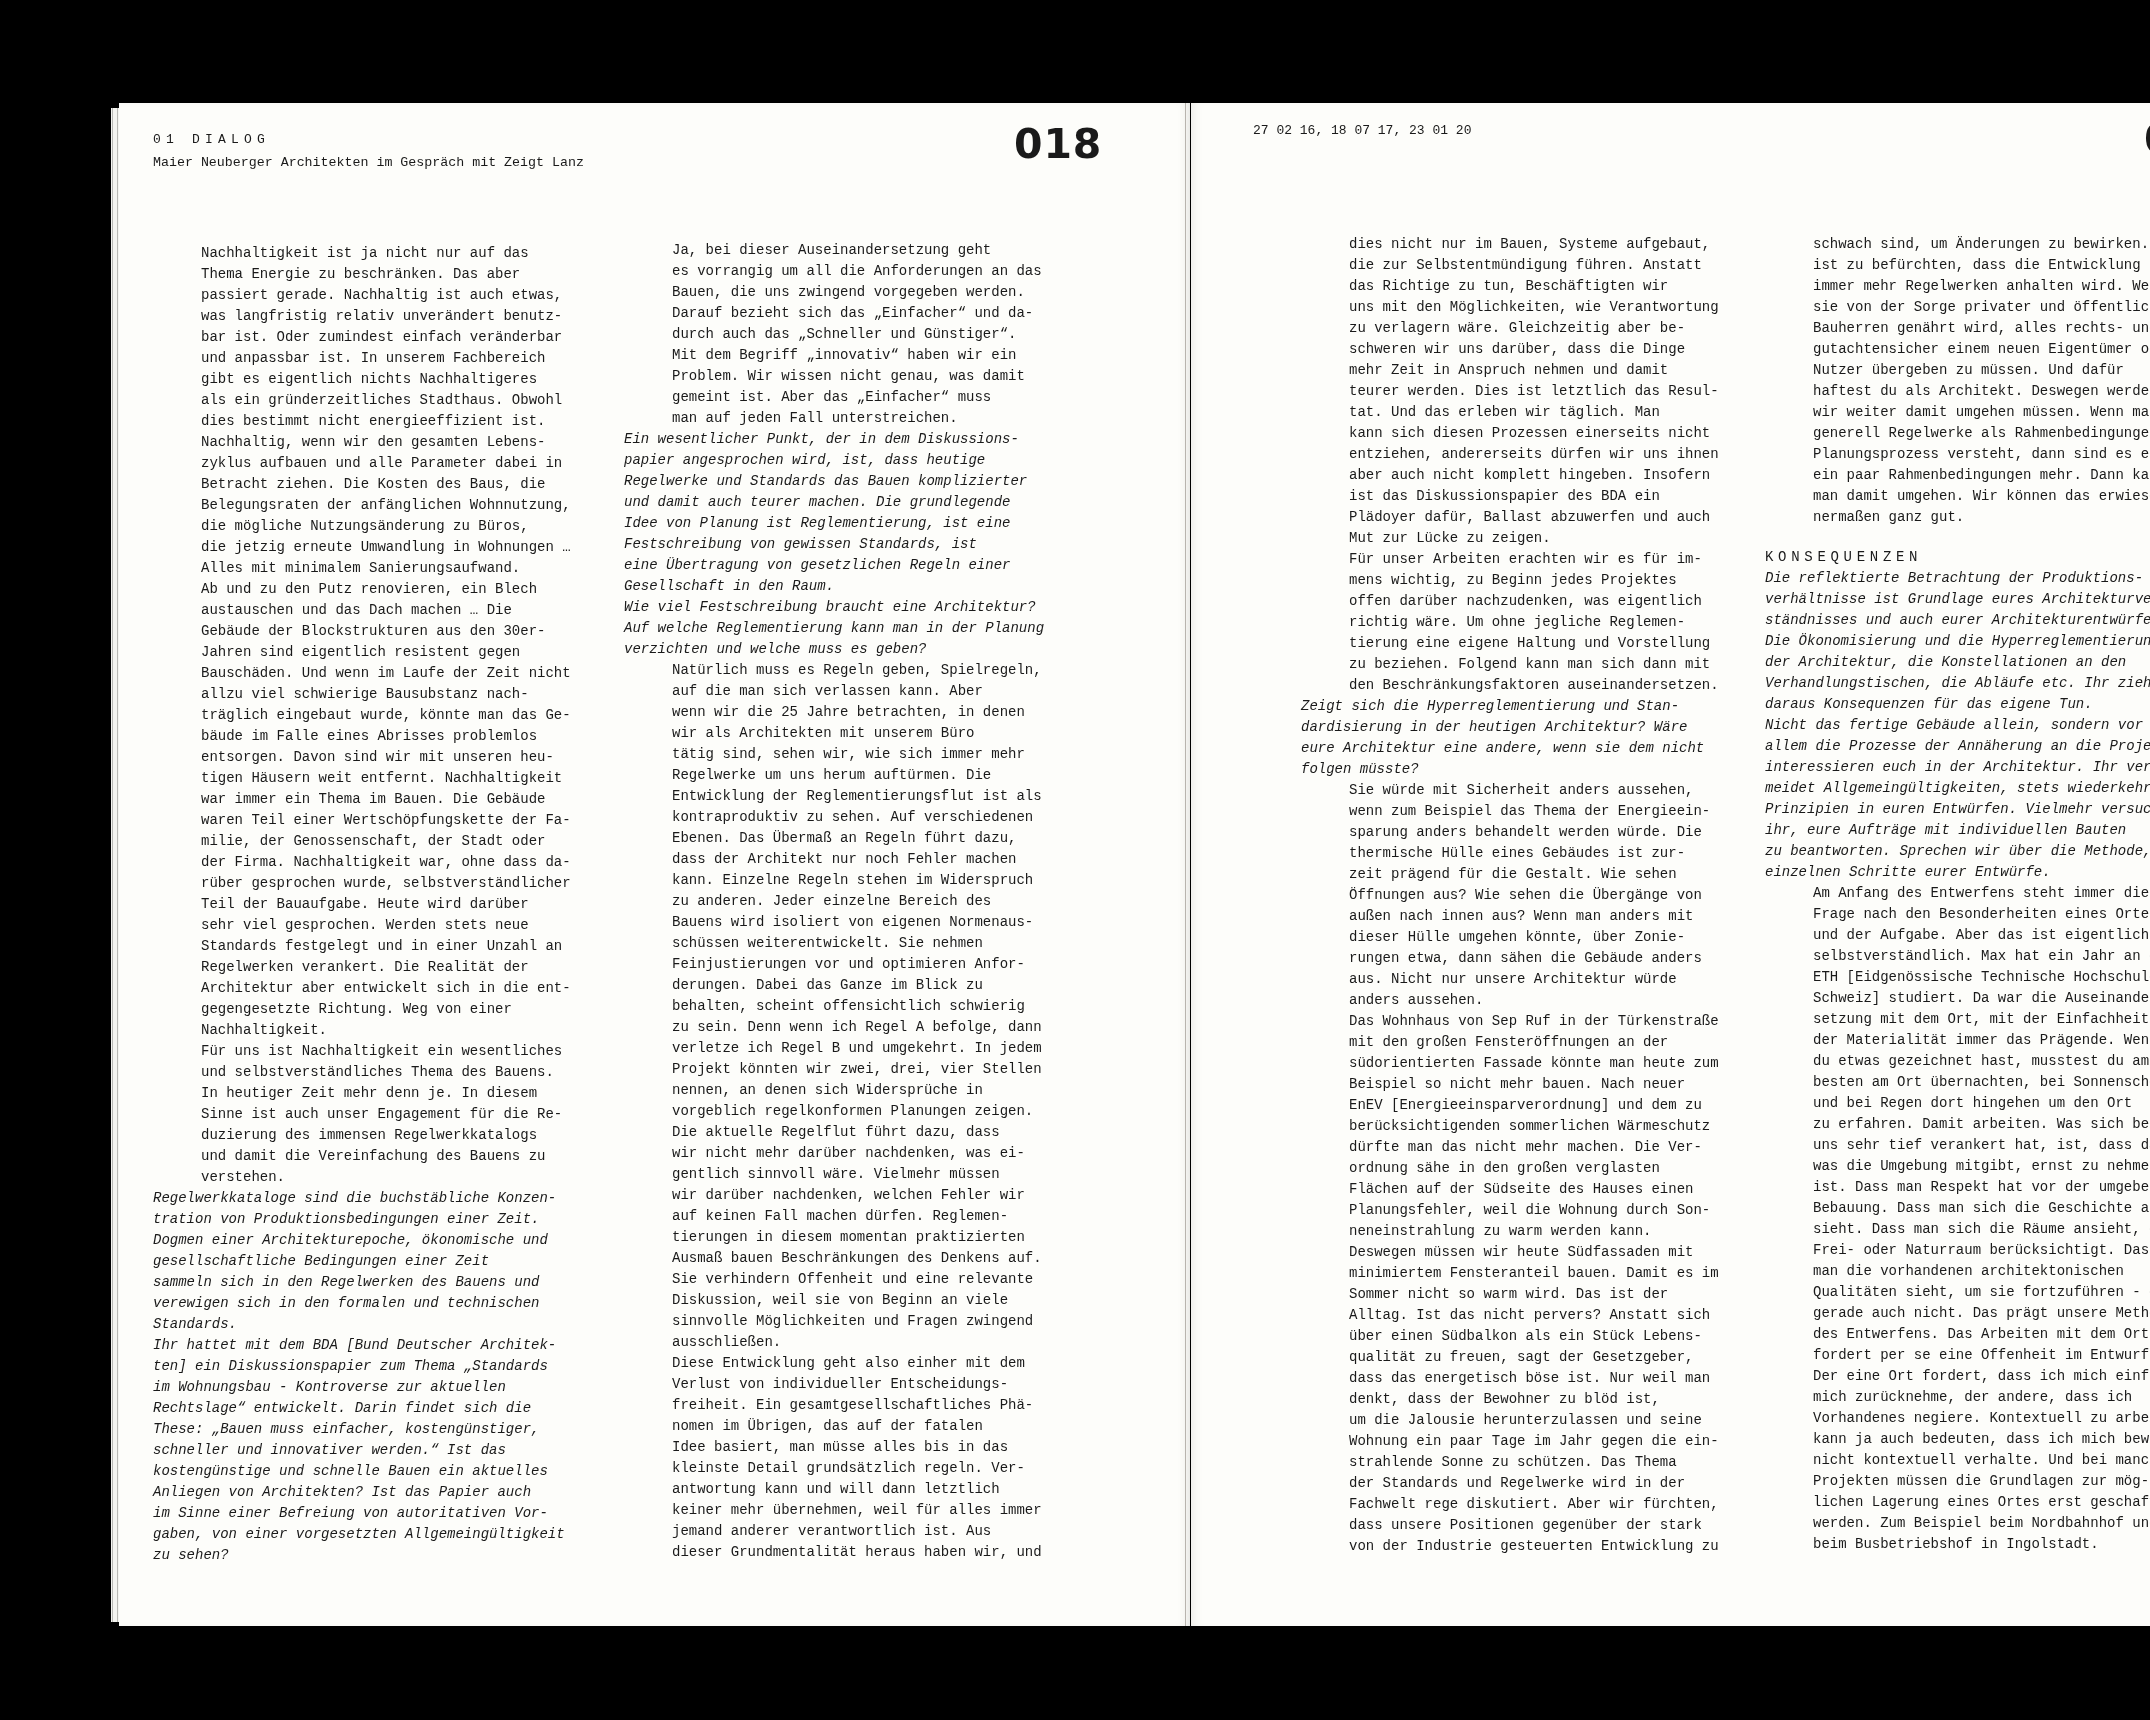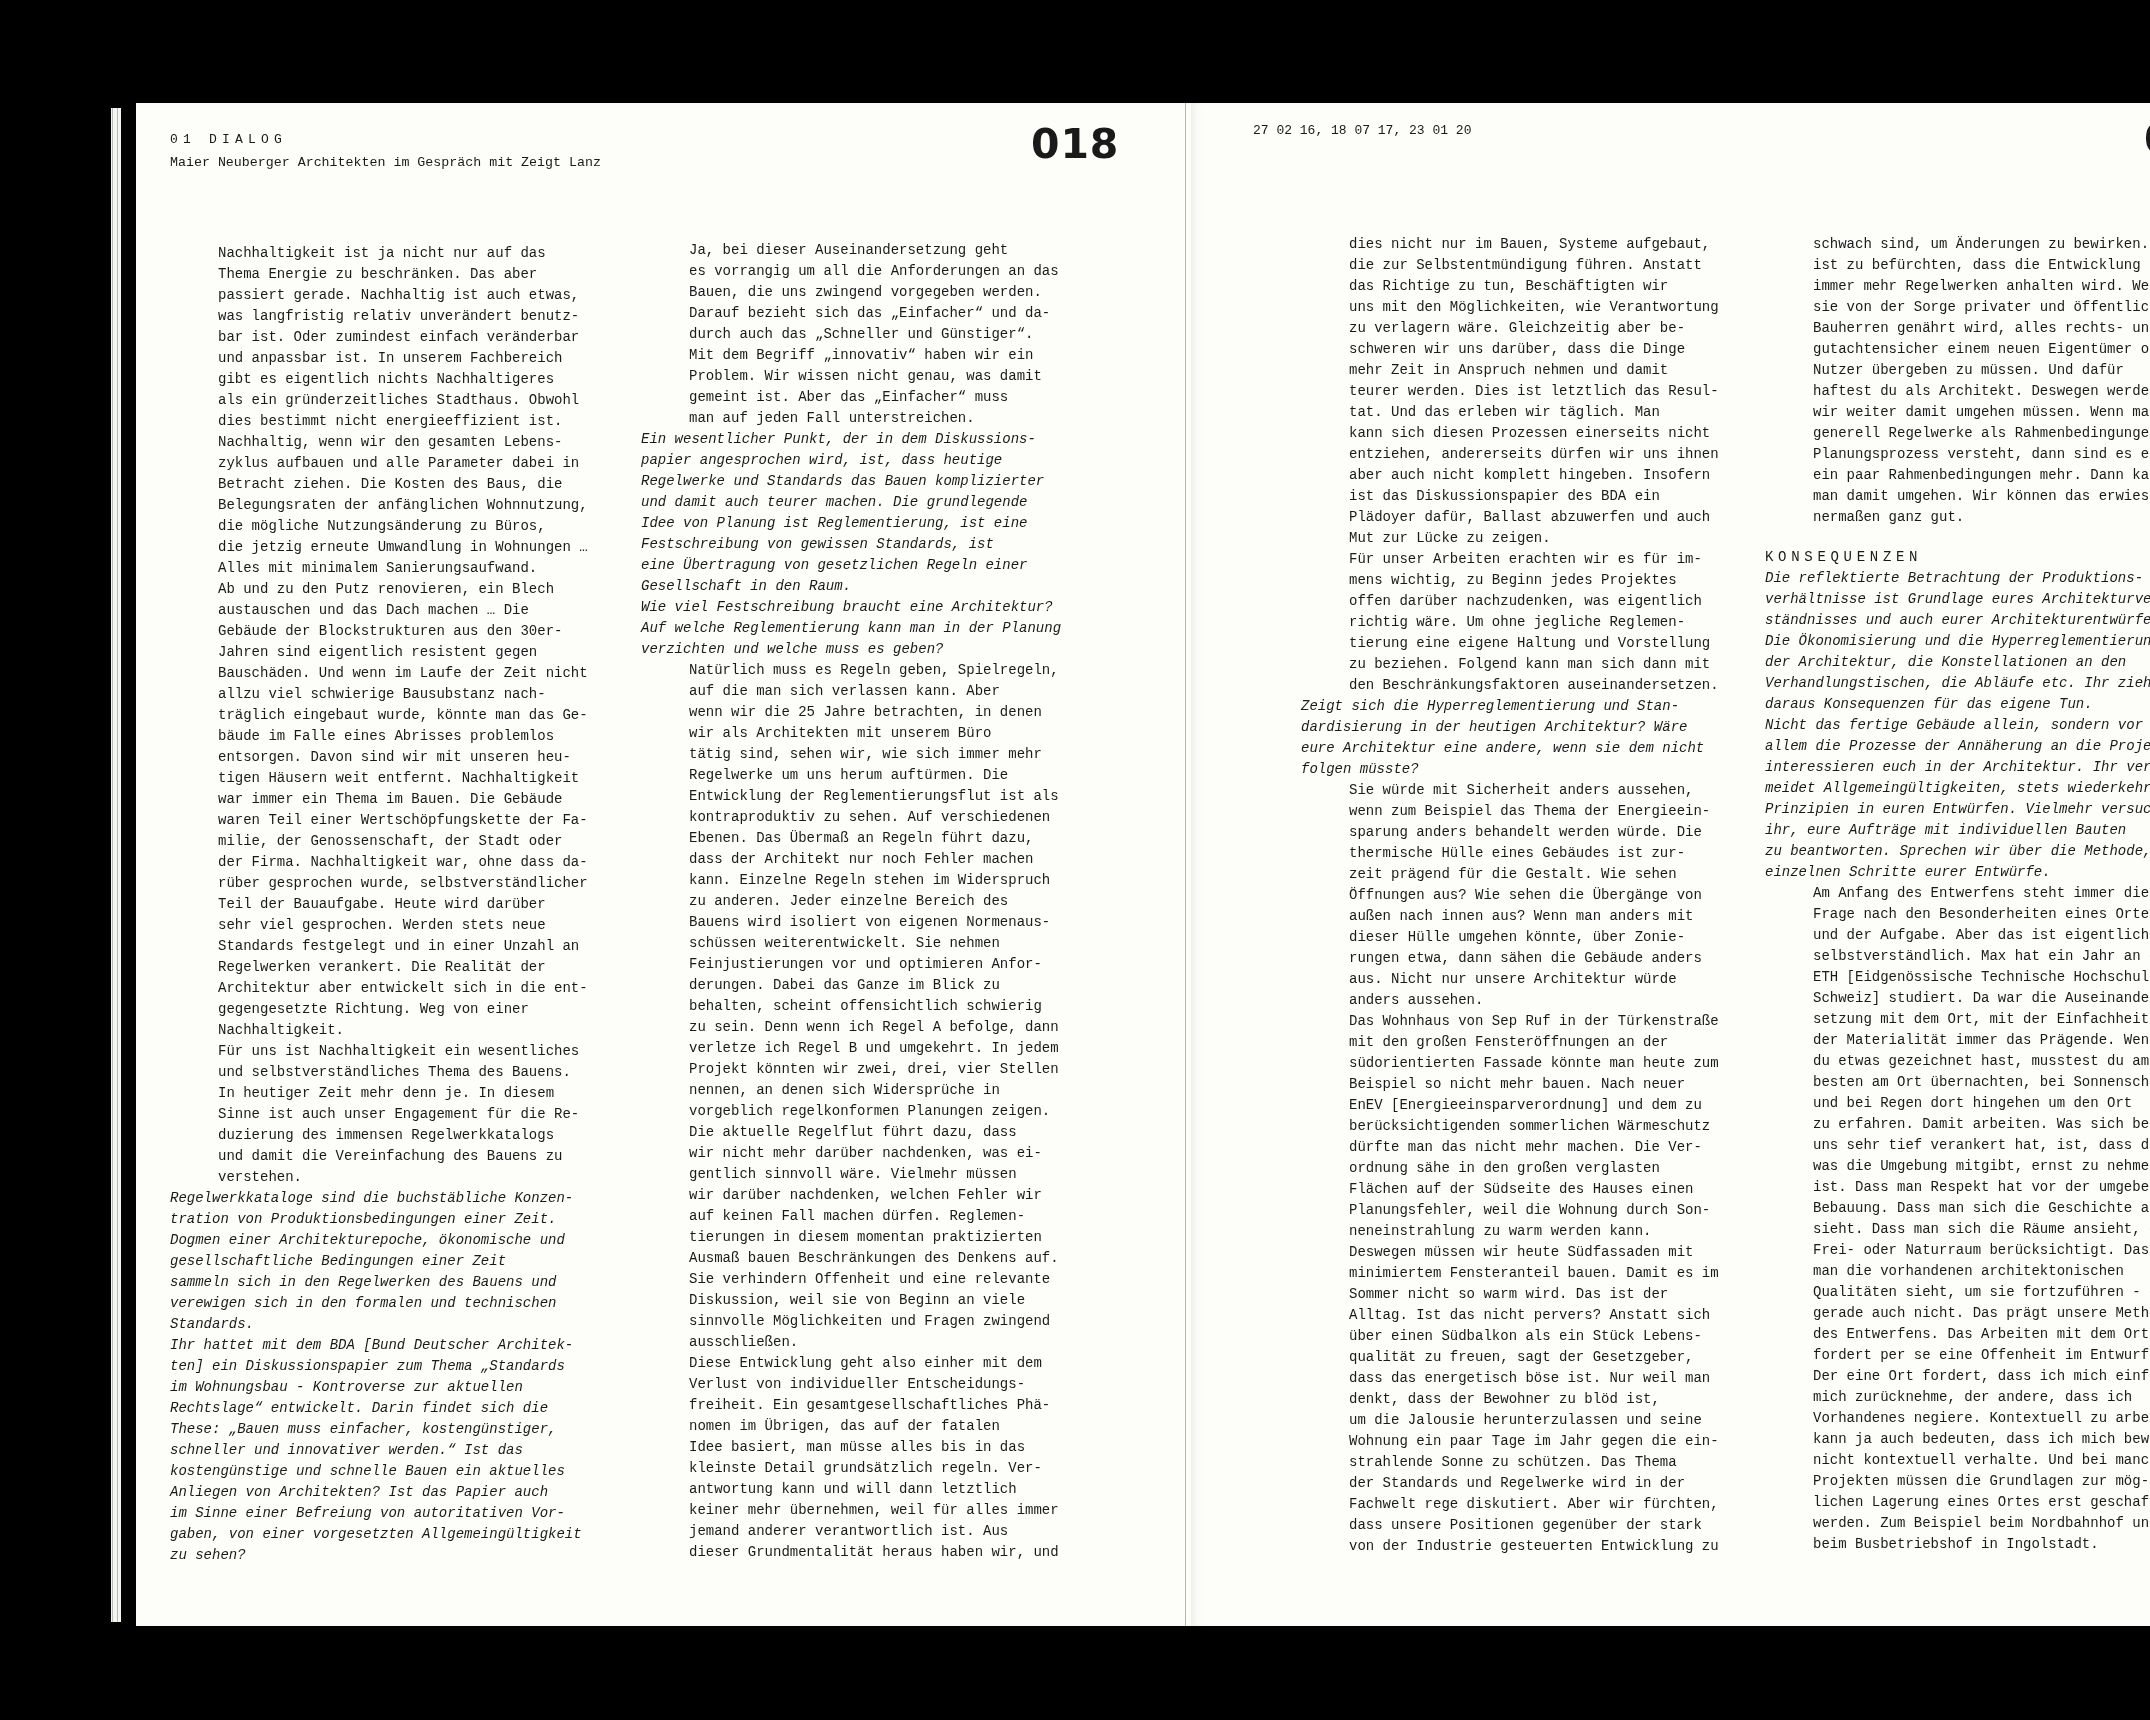--- a/index.html
+++ b/index.html
@@ -1,19 +1,19 @@
 <!DOCTYPE html>
 <html style="font-size:6.9px"><head>
 <meta charset="utf-8">
 <style>
   html, body { margin:0; padding:0; background:#000; }
   body { width:2366px; height:1721px; position:relative; overflow:hidden;
          font-family:"Liberation Mono","DejaVu Sans Mono",monospace; color:#1a1a1a; }
   .page { position:absolute; top:103px; height:1523px; background:#fdfdfa; }
-  .page.left  { left:136px;  width:1071px; box-shadow: inset -7.7px 0 13px -8.6px rgba(0,0,0,0.18); }
+  .page.left  { left:119px;  width:1071px; box-shadow: inset -7.7px 0 13px -8.6px rgba(0,0,0,0.18); }
   .page.right { left:1191px; width:1067px; box-shadow: inset 7.7px 0 13px -8.6px rgba(0,0,0,0.12); }
   .page-edges-left { position:absolute; left:111px; top:108px; width:9.5px; height:1514px;
        background:repeating-linear-gradient(90deg,#f4f4f0 0 1.3px,#b8b8b4 1.3px 1.7px); }
   .gutter { position:absolute; left:1185px; top:103px; width:1.3px; height:1523px; background:#b8b4ae; }
 
   .run-head { position:absolute; font-size:13px; letter-spacing:0; }
   .section-label { letter-spacing:5.2px; font-size:13px; }
   .subtitle { font-size:13.3px; margin-top:7.7px; font-family:"Liberation Mono",monospace; }
   .date-line { font-size:13px; }
   .folio { position:absolute; font-family:"DejaVu Sans","Liberation Sans",sans-serif;

